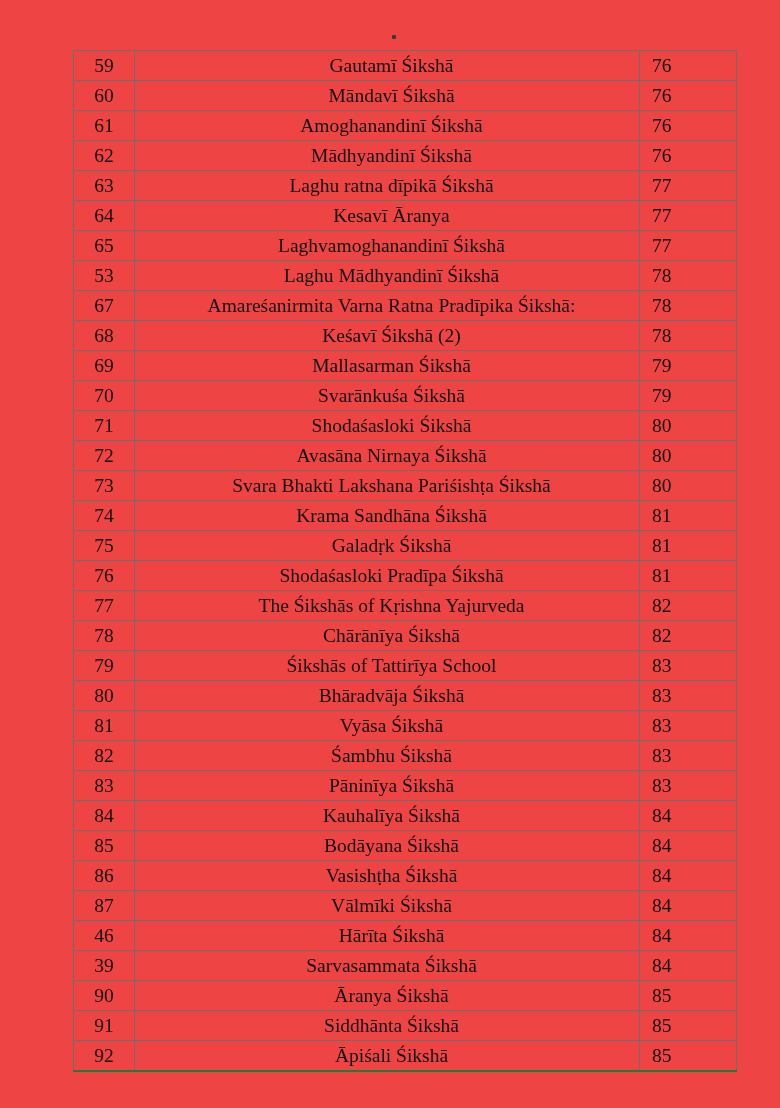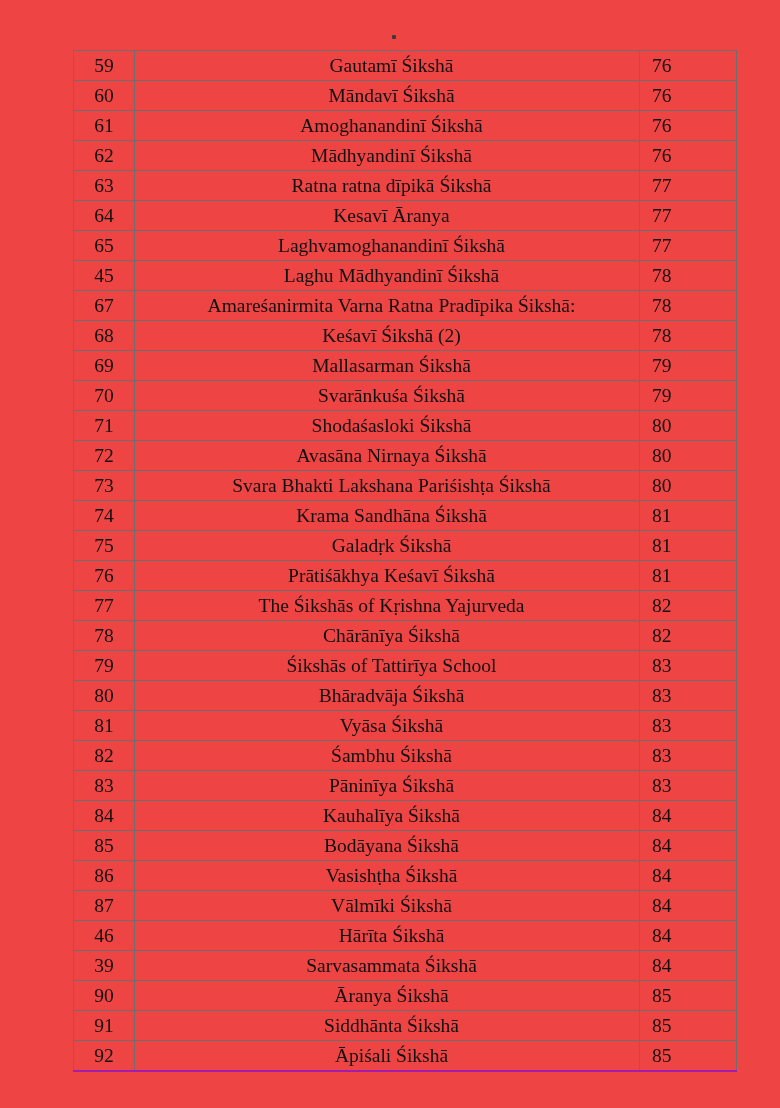--- a/index.html
+++ b/index.html
@@ -36,21 +36,21 @@
   .toc-table td {
     border: 1px solid #6e6e6e;
     height: 29px;
     padding: 0;
     vertical-align: middle;
     color: #111111;
     font-size: 19.5px;
     line-height: 1;
   }
   .toc-table tr:last-child td {
-    border-bottom: 2px solid #a21caf;
+    border-bottom: 2px solid #15803d;
   }
   .col-num {
     width: 60px;
     text-align: center;
   }
   .col-title {
     width: 495px;
     padding-left: 9px !important;
     text-align: center;
     white-space: nowrap;
@@ -85,35 +85,35 @@
           <td class="col-title">Amoghanandinī Śikshā</td>
           <td class="col-page">76</td>
         </tr>
         <tr>
           <td class="col-num">62</td>
           <td class="col-title">Mādhyandinī Śikshā</td>
           <td class="col-page">76</td>
         </tr>
         <tr>
           <td class="col-num">63</td>
-          <td class="col-title">Ratna ratna dīpikā Śikshā</td>
+          <td class="col-title">Laghu ratna dīpikā Śikshā</td>
           <td class="col-page">77</td>
         </tr>
         <tr>
           <td class="col-num">64</td>
           <td class="col-title">Kesavī Āranya</td>
           <td class="col-page">77</td>
         </tr>
         <tr>
           <td class="col-num">65</td>
           <td class="col-title">Laghvamoghanandinī Śikshā</td>
           <td class="col-page">77</td>
         </tr>
         <tr>
-          <td class="col-num">45</td>
+          <td class="col-num">53</td>
           <td class="col-title">Laghu Mādhyandinī Śikshā</td>
           <td class="col-page">78</td>
         </tr>
         <tr>
           <td class="col-num">67</td>
           <td class="col-title">Amareśanirmita Varna Ratna Pradīpika Śikshā:</td>
           <td class="col-page">78</td>
         </tr>
         <tr>
           <td class="col-num">68</td>
@@ -150,21 +150,21 @@
           <td class="col-title">Krama Sandhāna Śikshā</td>
           <td class="col-page">81</td>
         </tr>
         <tr>
           <td class="col-num">75</td>
           <td class="col-title">Galadṛk Śikshā</td>
           <td class="col-page">81</td>
         </tr>
         <tr>
           <td class="col-num">76</td>
-          <td class="col-title">Prātiśākhya Keśavī Śikshā</td>
+          <td class="col-title">Shodaśasloki Pradīpa Śikshā</td>
           <td class="col-page">81</td>
         </tr>
         <tr>
           <td class="col-num">77</td>
           <td class="col-title">The Śikshās of Kṛishna Yajurveda</td>
           <td class="col-page">82</td>
         </tr>
         <tr>
           <td class="col-num">78</td>
           <td class="col-title">Chārānīya Śikshā</td>

